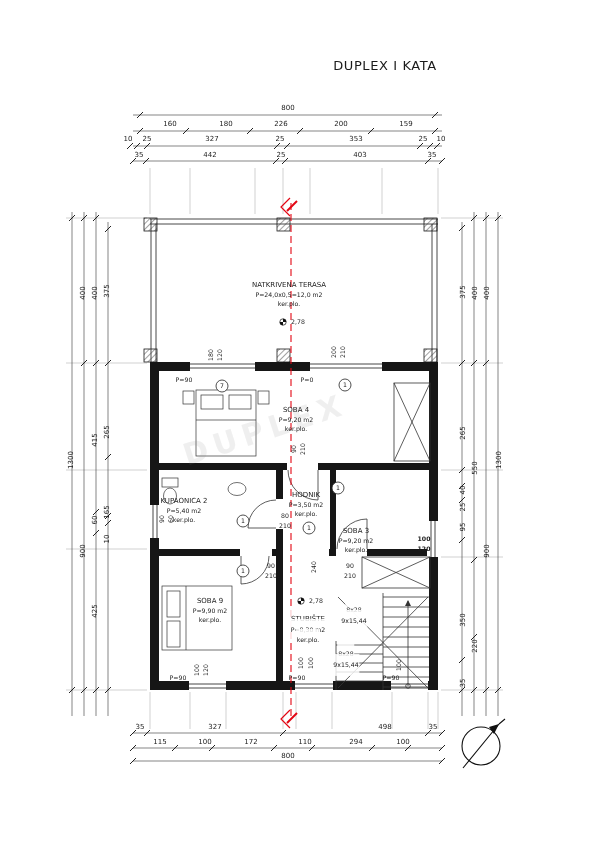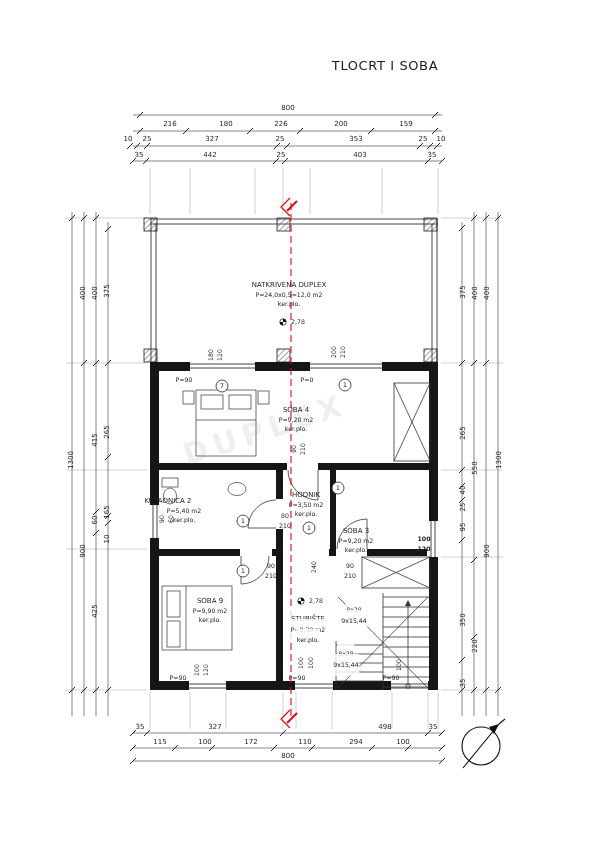--- a/index.html
+++ b/index.html
@@ -171,24 +171,24 @@
   </g>
 
   <g stroke="#111" fill="none" stroke-width="1.1">
     <circle cx="481" cy="746" r="19"></circle>
     <path d="M463,768L499,724 M499,724L505,719"></path>
     <path d="M499,724l-10,3 5,7z" fill="#111" stroke="none"></path>
   </g>
 </svg>
 
 <span class="t wm" style="left:265px;top:430px">DUPLEX</span>
-<span class="t title" style="left:385px;top:65px">TLOCRT I SOBA</span>
+<span class="t title" style="left:385px;top:65px">DUPLEX I KATA</span>
 
 <span class="t" style="left:288px;top:108px">800</span>
-<span class="t" style="left:170px;top:124px">216</span>
+<span class="t" style="left:170px;top:124px">160</span>
 <span class="t" style="left:226px;top:124px">180</span>
 <span class="t" style="left:281px;top:124px">226</span>
 <span class="t" style="left:341px;top:124px">200</span>
 <span class="t" style="left:406px;top:124px">159</span>
 <span class="t" style="left:128px;top:139px">10</span>
 <span class="t" style="left:147px;top:139px">25</span>
 <span class="t" style="left:212px;top:139px">327</span>
 <span class="t" style="left:280px;top:139px">25</span>
 <span class="t" style="left:356px;top:139px">353</span>
 <span class="t" style="left:423px;top:139px">25</span>
@@ -230,28 +230,28 @@
 <span class="t" style="left:385px;top:727px">498</span>
 <span class="t" style="left:433px;top:727px">35</span>
 <span class="t" style="left:160px;top:742px">115</span>
 <span class="t" style="left:205px;top:742px">100</span>
 <span class="t" style="left:251px;top:742px">172</span>
 <span class="t" style="left:305px;top:742px">110</span>
 <span class="t" style="left:356px;top:742px">294</span>
 <span class="t" style="left:403px;top:742px">100</span>
 <span class="t" style="left:288px;top:756px">800</span>
 
-<span class="t" style="left:289px;top:285px">NATKRIVENA DUPLEX</span>
+<span class="t" style="left:289px;top:285px">NATKRIVENA TERASA</span>
 <span class="t s" style="left:289px;top:295px">P=24,0x0,5=12,0 m2</span>
 <span class="t s" style="left:289px;top:304px">ker.plo.</span>
 <span class="t s" style="left:298px;top:322px">2,78</span>
 <span class="t" style="left:296px;top:410px">SOBA 4</span>
 <span class="t s" style="left:296px;top:420px">P=9,20 m2</span>
 <span class="t s" style="left:296px;top:429px">ker.plo.</span>
-<span class="t" style="left:168px;top:501px">KUPAONICA 2</span>
+<span class="t" style="left:184px;top:501px">KUPAONICA 2</span>
 <span class="t s" style="left:184px;top:511px">P=5,40 m2</span>
 <span class="t s" style="left:184px;top:520px">ker.plo.</span>
 <span class="t" style="left:306px;top:495px">HODNIK</span>
 <span class="t s" style="left:306px;top:505px">P=3,50 m2</span>
 <span class="t s" style="left:306px;top:514px">ker.plo.</span>
 <span class="t" style="left:356px;top:531px">SOBA 3</span>
 <span class="t s" style="left:356px;top:541px">P=9,20 m2</span>
 <span class="t s" style="left:356px;top:550px">ker.plo.</span>
 <span class="t" style="left:210px;top:601px">SOBA 9</span>
 <span class="t s" style="left:210px;top:611px">P=9,90 m2</span>

